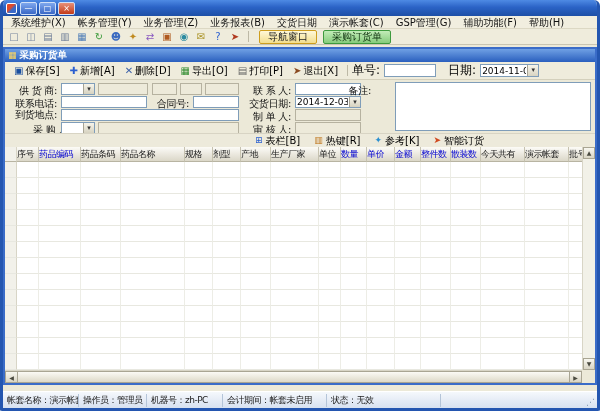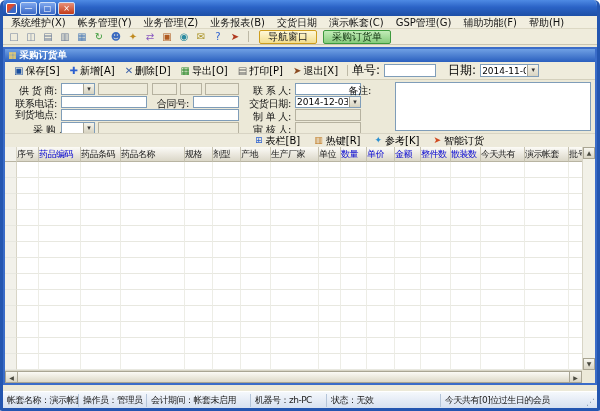--- a/index.html
+++ b/index.html
@@ -526,19 +526,18 @@
         <span class="sbtn" style="line-height:11px">▶</span>
       </div>
       <div class="scorner"></div>
     </div>
   </div>
 
   <div class="statusbar">
     <span class="grip">⋰</span>
   <span class="sbitem" style="width: 76px;">帐套名称：演示帐套</span>
       <span class="sbitem" style="width: 68px;">操作员：管理员</span>
+      <span class="sbitem" style="width: 76px;">机器号：zh-PC</span>
       <span class="sbitem" style="width: 104px;">会计期间：帐套未启用</span>
-      <span class="sbitem" style="width: 76px;">机器号：zh-PC</span>
       <span class="sbitem" style="width: 114px;">状态：无效</span>
-      <span class="sbitem last">今天共有[0]位过生日的会员</span>
     </div>
 
 </div>
 
 </body></html>

